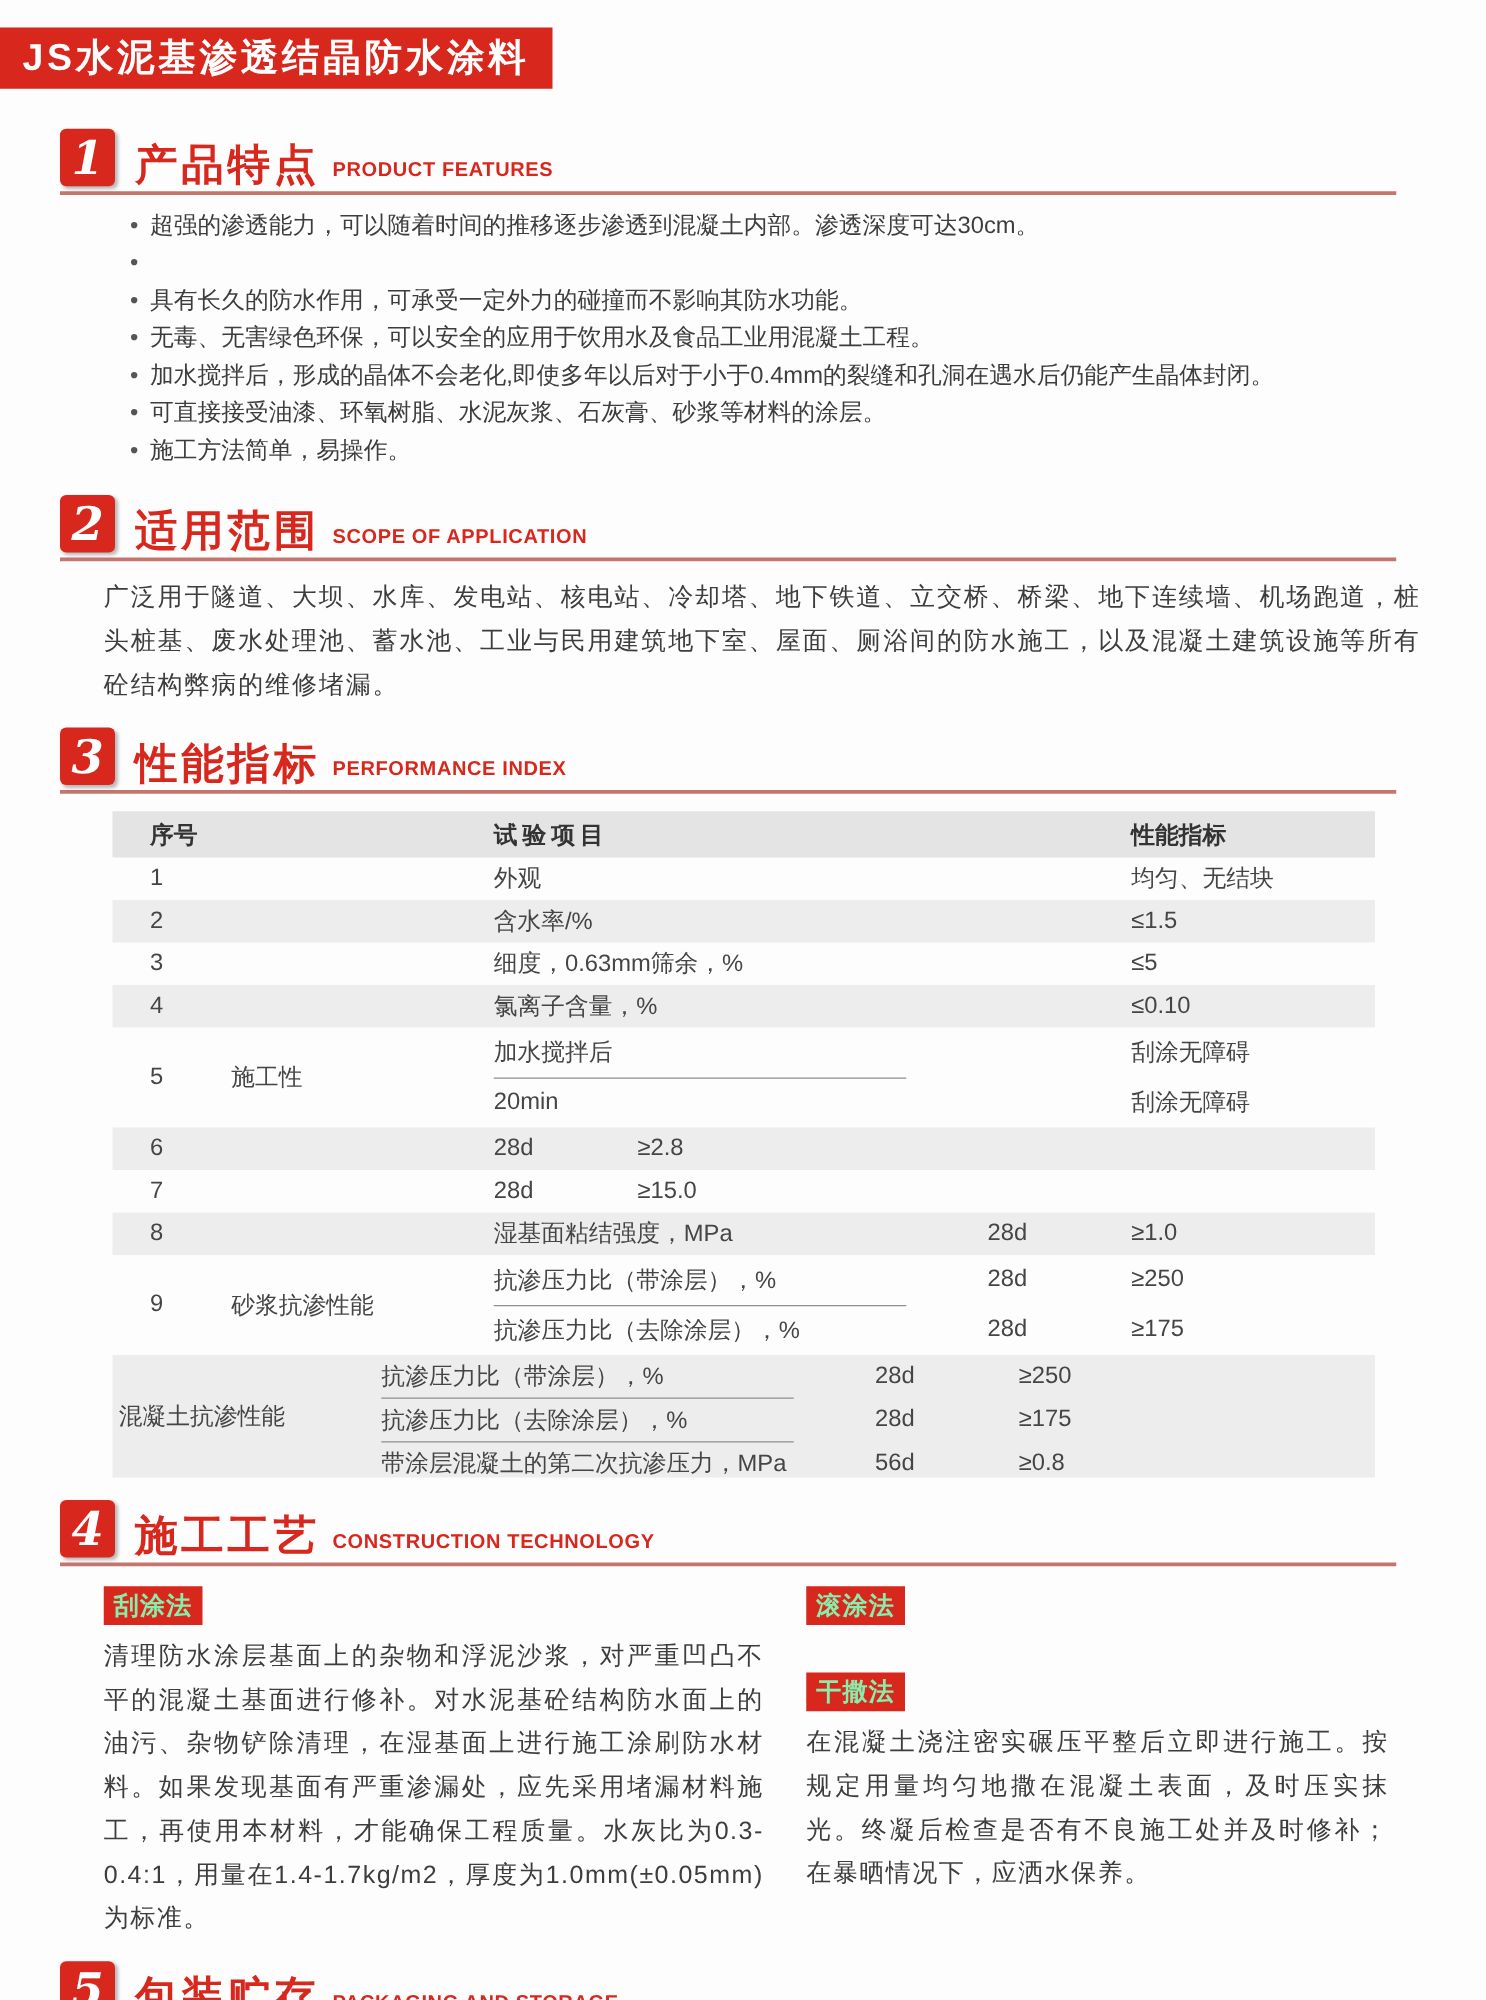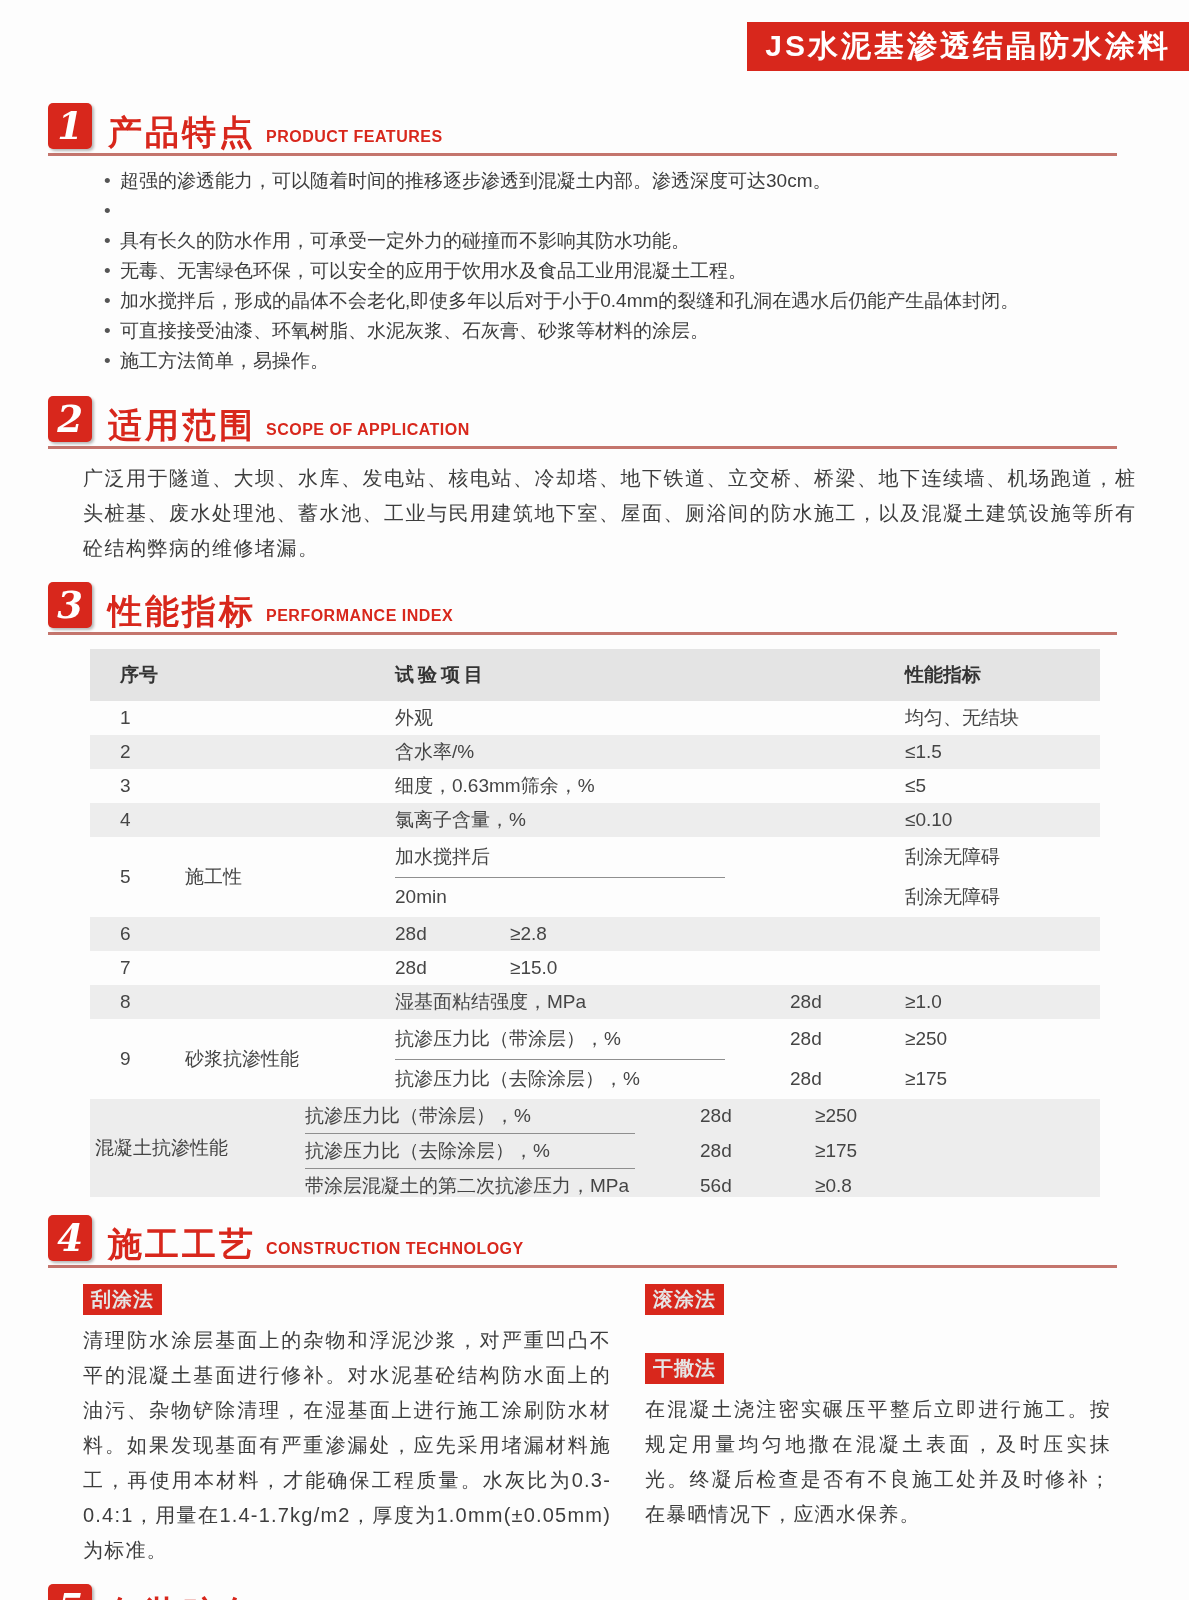--- a/index.html
+++ b/index.html
@@ -1,20 +1,20 @@
 <!DOCTYPE html>
 <html><head>
 <meta charset="utf-8">
 <style>
   * { margin:0; padding:0; box-sizing:border-box; }
   html,body { width:1189px; background:#fdfdfd; font-family:"Liberation Sans","DejaVu Sans",sans-serif; color:#3f3f3f; }
   body { height:1600px; overflow:hidden; }
 
   
-  .title-wrap { text-align:right; padding-top:22px; }
+  .title-wrap { text-align:left; padding-top:22px; }
   .doc-title { display:inline-block; background:#d8271c; color:#fff; font-size:30px; font-weight:bold; letter-spacing:3px; padding:4px 18px; }
 
   
   .sec-head { display:flex; align-items:flex-end; margin:0 72px 0 48px; border-bottom:3px solid #c4756d; padding-bottom:2px; }
   .sec-head .sec-num { flex:0 0 auto; width:44px; height:46px; background:#d8271c; color:#fff; border-radius:5px;
       display:flex; align-items:center; justify-content:center; font-size:37px; font-weight:bold; font-style:italic;
       font-family:"DejaVu Serif",serif; box-shadow:2px 2px 3px rgba(0,0,0,0.28); margin-bottom:2px; }
   .sec-head .sec-zh { color:#d8271c; font-size:34px; font-weight:bold; letter-spacing:3px; margin-left:16px; line-height:1; padding-bottom:2px; }
   .sec-head .sec-en { color:#d8271c; font-size:16px; font-weight:bold; letter-spacing:0.5px; margin-left:10px; padding-bottom:5px; }
 
@@ -27,41 +27,41 @@
   
   .features { margin:10px 60px 0 104px; }
   .feature-item { display:flex; font-size:19px; line-height:30px; color:#3d3d3d; }
   .feature-item .dot { width:16px; flex:0 0 auto; color:#555; }
 
   
   .scope { margin:12px 52px 0 83px; font-size:20px; line-height:35px; letter-spacing:1.5px; color:#3d3d3d; }
 
   
   .perf-table { margin:14px 0 0 90px; width:1010px; font-size:19px; color:#454545; }
-  .t-head { display:flex; align-items:center; background:#e4e4e4; height:52px; font-weight:bold; color:#333; }
+  .t-head { display:flex; align-items:center; background:#e4e4e4; height:37px; font-weight:bold; color:#333; }
   .t-row  { display:flex; align-items:stretch; }
   .t-row:nth-child(even) { background:#ededed; }
   .c-no    { flex:0 0 90px;  padding-left:30px; display:flex; align-items:center; }
   .c-group { flex:0 0 205px; padding-left:5px;  display:flex; align-items:center; }
   .c-rest  { flex:1; display:flex; flex-direction:column; }
   .sub     { display:flex; align-items:center; flex:1; min-height:34px; }
   .c-test  { flex:0 0 395px; padding-left:10px; }
   .c-age   { flex:0 0 110px; padding-left:10px; }
   .c-index { flex:1; padding-left:15px; }
   .t-head .c-test { letter-spacing:4px; }
   .sub-divider { height:1px; background:#8f8f8f; width:330px; margin-left:10px; flex:0 0 auto; }
   .row-single { height:34px; }
   .row-multi2 { height:80px; }
   .row-multi3 { height:98px; }
 
   
   .construction { display:flex; margin:16px 78px 0 83px; gap:34px; }
   .col-left  { flex:0 0 528px; }
   .col-right { flex:1; }
-  .m-badge { display:inline-block; background:#d8271c; color:#e5e5e5; font-size:20px; font-weight:bold; padding:2px 8px; letter-spacing:1px; }
+  .m-badge { display:inline-block; background:#d8271c; color:#86efac; font-size:20px; font-weight:bold; padding:2px 8px; letter-spacing:1px; }
   .m-text { margin-top:8px; font-size:20px; line-height:35px; letter-spacing:1.2px; text-align:justify; color:#3d3d3d; }
   .badge-gap { margin-top:38px; }
 </style>
 </head>
 <body>
 
 <div class="title-wrap">
   <div class="doc-title">JS水泥基渗透结晶防水涂料</div>
 </div>
 

